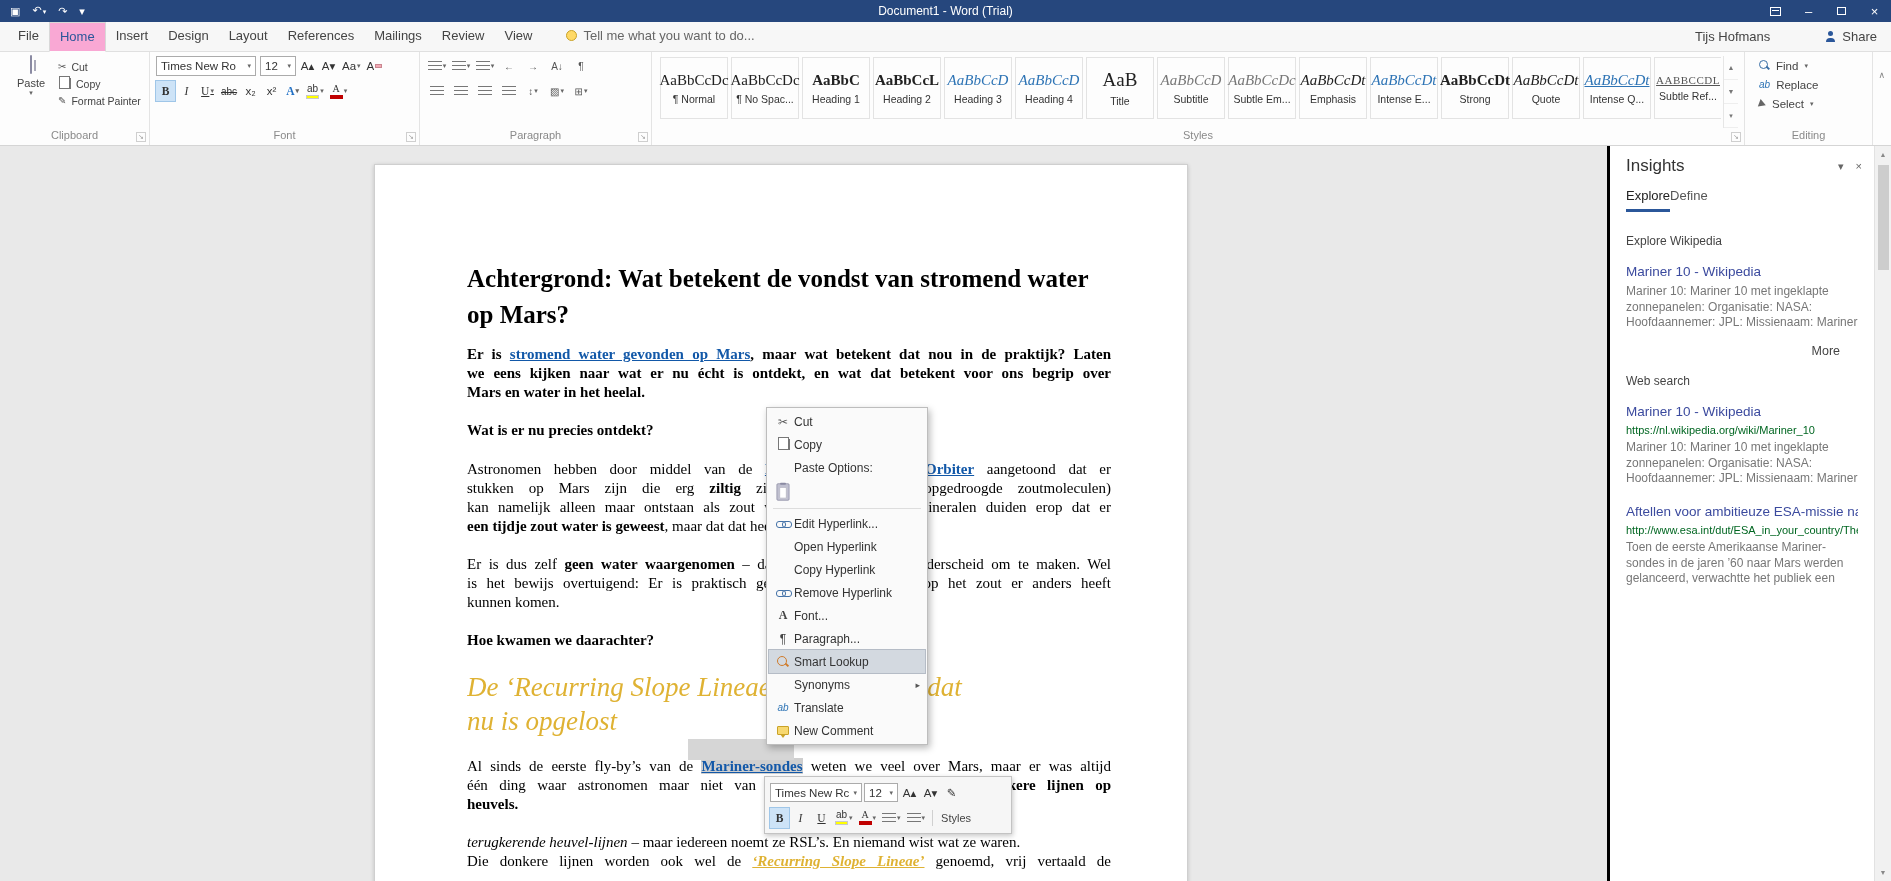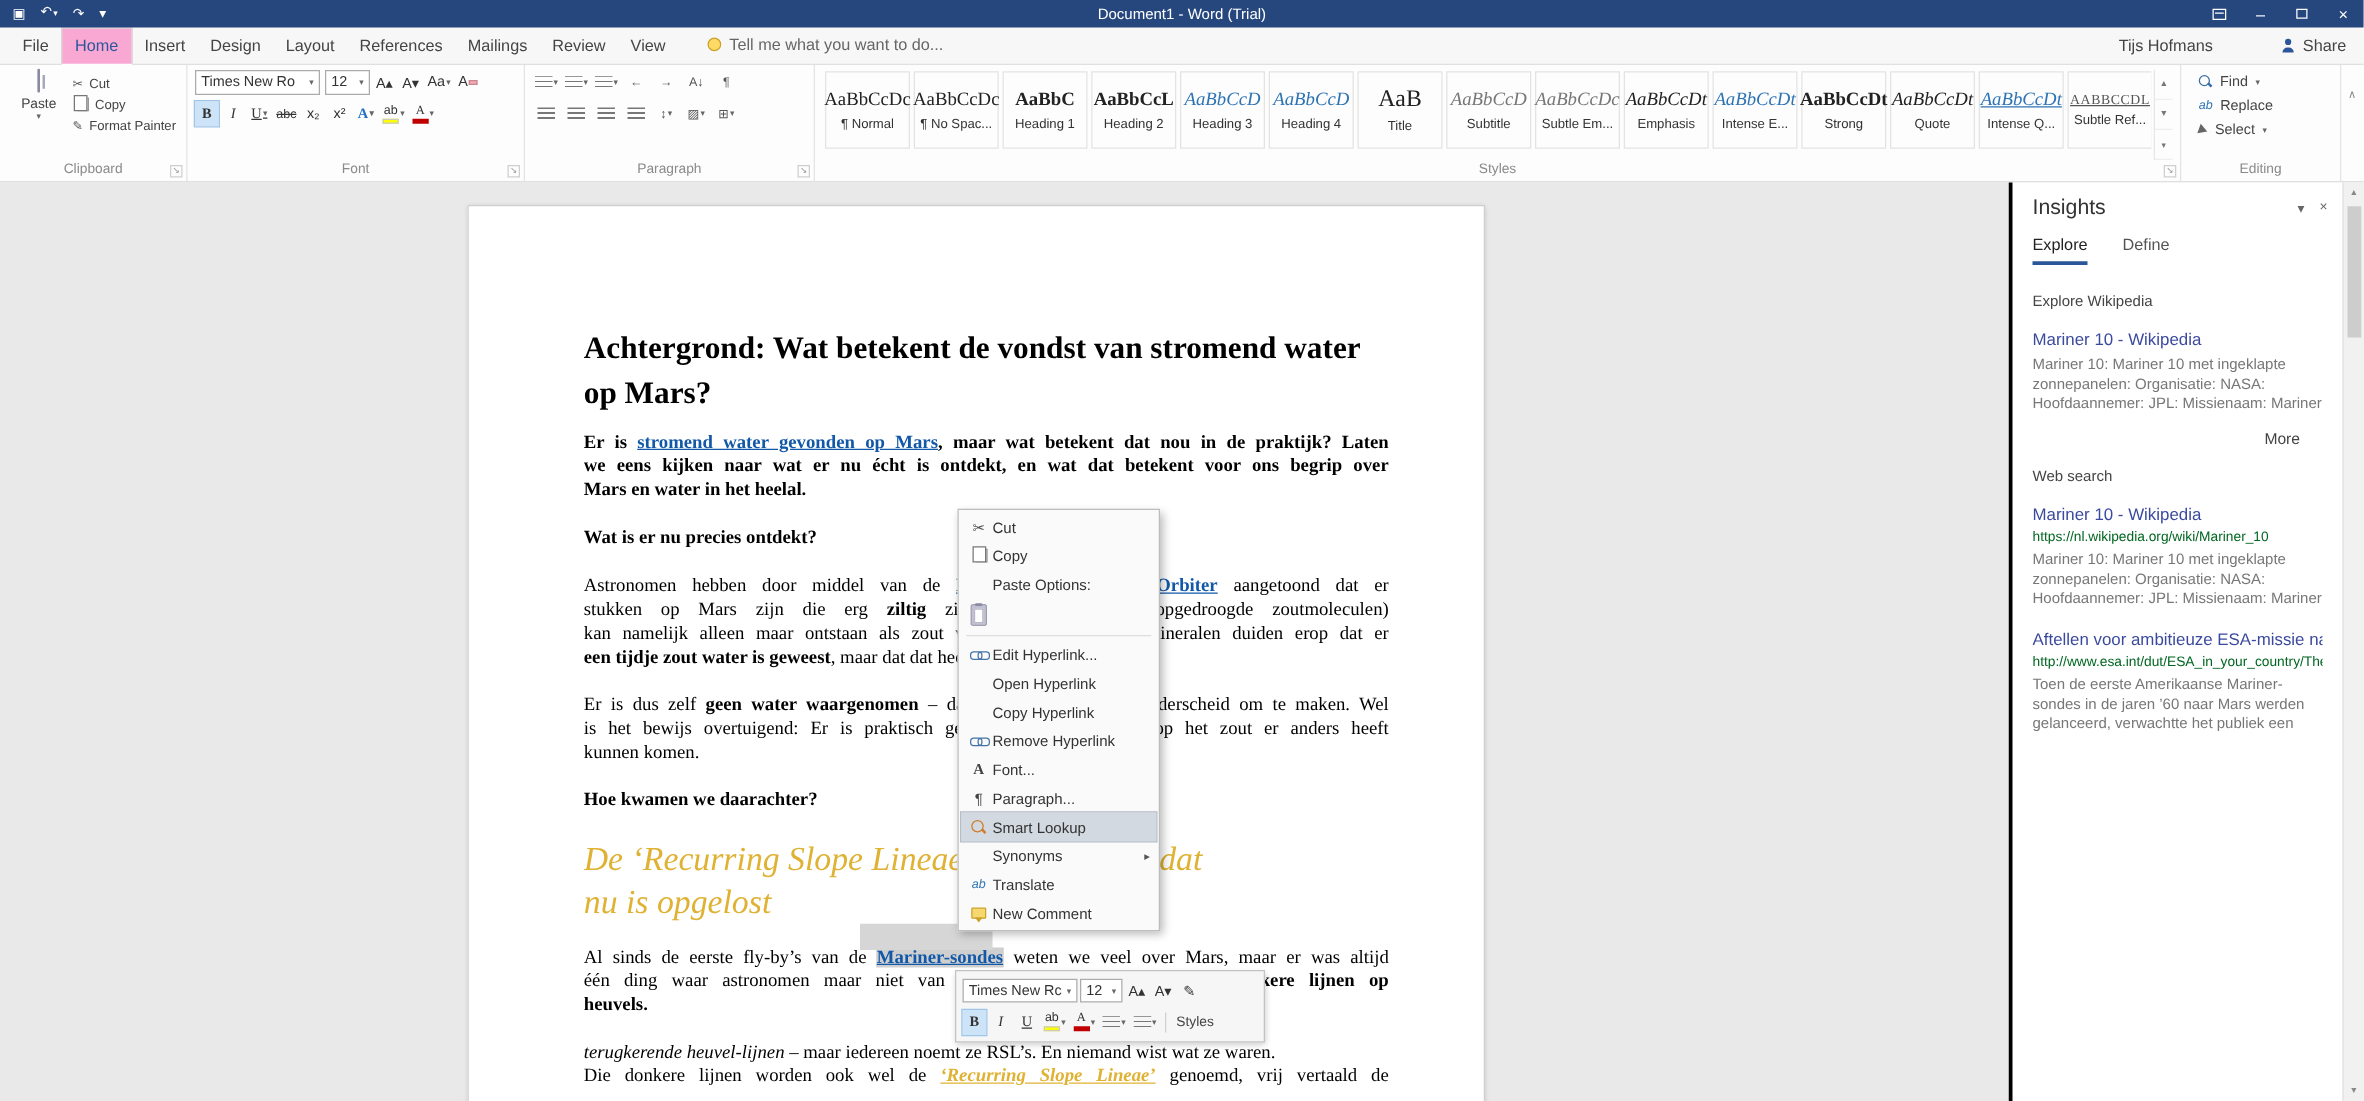--- a/index.html
+++ b/index.html
@@ -13,21 +13,21 @@
 .qi .tiny{font-size:7px;margin-left:1px}
 .tb-title{position:absolute;left:0;right:0;text-align:center;font-size:12px;color:#fff;pointer-events:none}
 .winctl{margin-left:auto;display:flex;height:100%;z-index:2}
 .wc{width:33px;display:flex;align-items:center;justify-content:center;font-size:13px;color:#fff}
 .wc .boxicon{width:9px;height:8px;border:1px solid #fff;display:block}
 .wc .ribopticon{width:11px;height:9px;border:1px solid #fff;display:block;position:relative}
 .wc .ribopticon::after{content:"";position:absolute;left:1px;right:1px;top:2px;border-top:1px solid #fff}
 
 
 .tabrow{height:30px;background:#f7f7f7;border-bottom:1px solid #e0e0e0;display:flex;align-items:flex-end;font-size:13px;color:#444}
-.tabs{display:flex;align-items:center;padding-left:8px}
+.tabs{display:flex;align-items:flex-start;padding-left:8px}
 .tab{padding:6px 10px 7px;cursor:pointer;white-space:nowrap}
 .tab.active{background:#f9a8d4;color:var(--accent);border:1px solid #d8d8d8;border-bottom:1px solid #fdfdfd;margin-bottom:-1px}
 .tellme{display:flex;align-items:center;gap:6px;margin-left:24px;padding-bottom:8px;color:#666}
 .bulb{width:11px;height:11px;border-radius:50%;background:#ffd966;border:1px solid #c9a227;display:inline-block}
 .tabrow-right{margin-left:auto;display:flex;align-items:center;gap:55px;padding:0 14px 7px 0;color:#444}
 .share{display:flex;align-items:center;gap:6px}
 .person{width:11px;height:11px;position:relative;display:inline-block}
 .person::before{content:"";position:absolute;top:0;left:3px;width:5px;height:5px;border-radius:50%;background:var(--accent)}
 .person::after{content:"";position:absolute;bottom:0;left:1px;width:9px;height:4px;border-radius:4px 4px 0 0;background:var(--accent)}
 
@@ -159,21 +159,21 @@
 .cb-mbfont{width:92px;height:19px}
 .cb-mbsize{width:34px;height:19px}
 .mb-div{width:1px;height:16px;background:#d0d0d0;margin:0 3px}
 .mb-styles{font-size:11px;color:#444;padding:0 3px}
 
 
 .insights{width:267px;height:100%;background:#fff;border-left:3px solid #000000;display:flex;flex-direction:column;flex:none}
 .ins-head{display:flex;align-items:center;padding:10px 12px 2px 16px}
 .ins-title{font-size:17px;color:#333;flex:1}
 .ins-ico{color:#666;font-size:11px;margin-left:12px;cursor:pointer}
-.ins-tabs{display:flex;gap:28px;padding:10px 16px 0}
+.ins-tabs{display:flex;padding:10px 16px 0}
 .ins-tab{font-size:13px;color:#555;padding-bottom:6px;cursor:pointer}
 .ins-tab.active{color:#222;border-bottom:3px solid var(--accent)}
 .ins-body{padding:6px 16px;overflow:hidden;flex:1}
 .ins-section{font-size:12px;color:#444;margin:16px 0 2px}
 .ins-item{margin:16px 0 2px}
 .ins-item-title{font-size:13.5px;color:var(--insight-title);white-space:nowrap;overflow:hidden;margin-bottom:5px;cursor:pointer}
 .ins-url{font-size:11px;color:var(--url-green);white-space:nowrap;overflow:hidden;margin-bottom:4px}
 .ins-text{font-size:12px;color:#777;line-height:15.5px;max-height:48px;overflow:hidden}
 .ins-more{text-align:right;font-size:12.5px;color:#444;margin:12px 18px 0;cursor:pointer}
 

